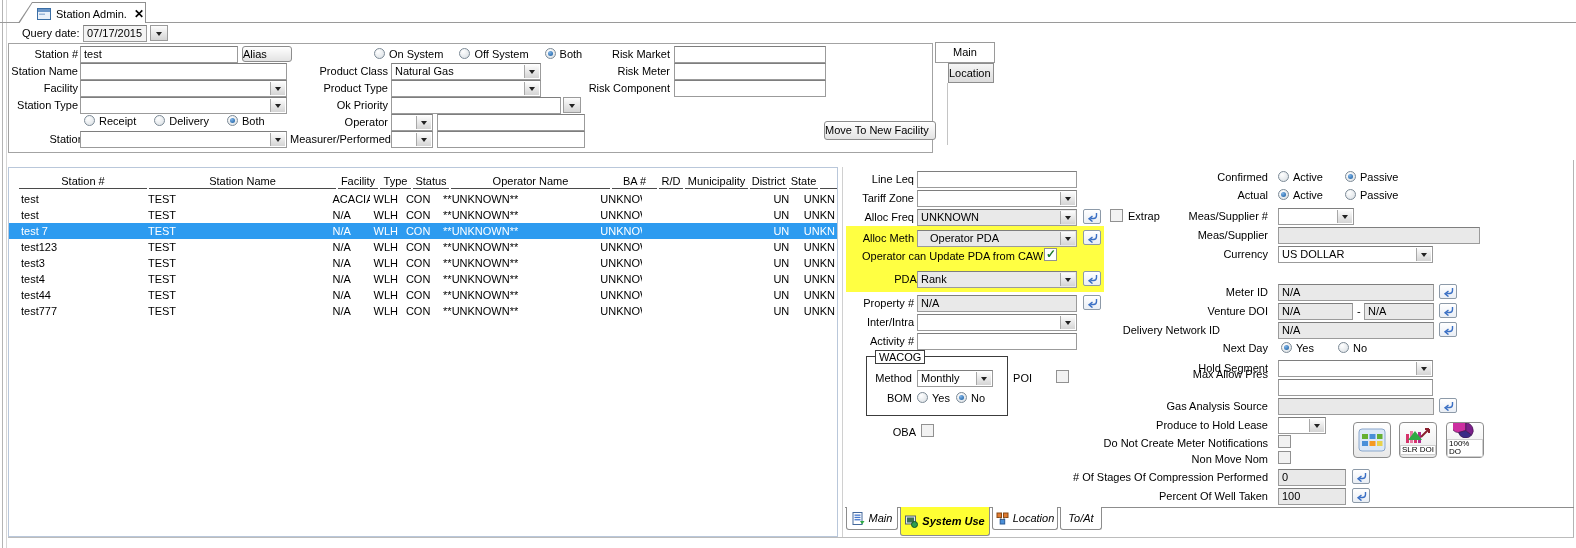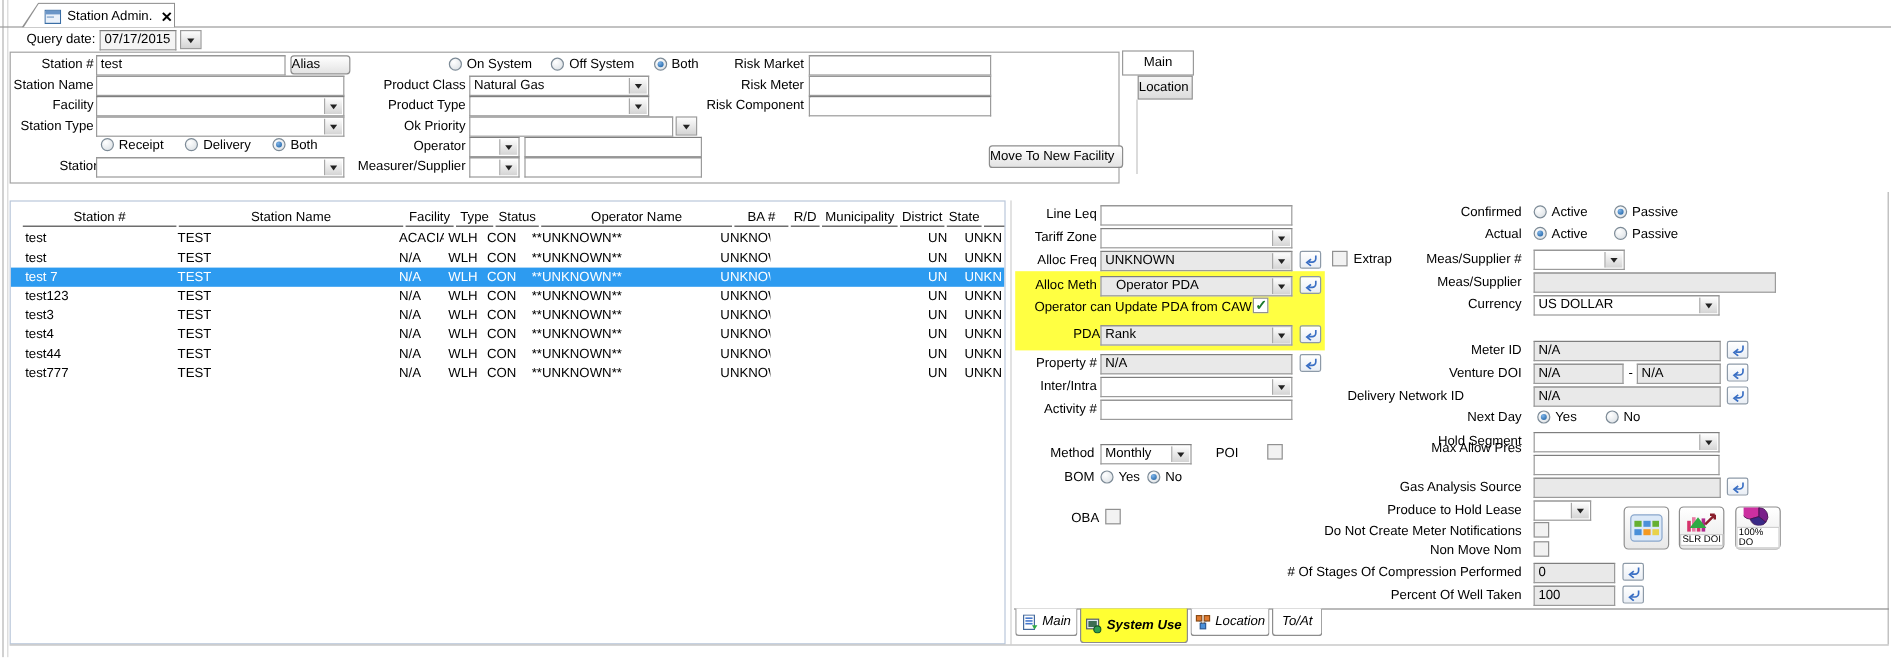--- a/index.html
+++ b/index.html
@@ -158,21 +158,21 @@
   <div class="tb" style="left:391px;top:97px;width:170px;"></div>
   <div class="ddsq" style="left:563px;top:97px;"></div>
 
   <span class="lbl" style="left:300px;top:116px;width:88px;">Operator</span>
   <div class="tb cb" style="left:391px;top:114px;width:42px;">
     <span></span>
     <span class="ddb"></span>
   </div>
   <div class="tb" style="left:437px;top:114px;width:148px;"></div>
 
-  <span class="lbl" style="left:290px;top:133px;width:98px;">Measurer/Supplier</span>
+  <span class="lbl" style="left:290px;top:133px;width:98px;">Measurer/Performed</span>
   <div class="tb cb" style="left:391px;top:131px;width:42px;">
     <span></span>
     <span class="ddb"></span>
   </div>
   <div class="tb" style="left:437px;top:131px;width:148px;"></div>
 
   <span class="lbl" style="left:600px;top:48px;width:70px;">Risk Market</span>
   <div class="tb" style="left:674px;top:46px;width:152px;"></div>
   <span class="lbl" style="left:600px;top:65px;width:70px;">Risk Meter</span>
   <div class="tb" style="left:674px;top:63px;width:152px;"></div>
@@ -380,20 +380,23 @@
 
   <span class="lbl" style="left:830px;top:316px;width:84px;">Inter/Intra</span>
   <div class="tb cb" style="left:917px;top:314px;width:160px;">
     <span></span>
     <span class="ddb"></span>
   </div>
 
   <span class="lbl" style="left:830px;top:335px;width:84px;">Activity #</span>
   <div class="tb" style="left:917px;top:333px;width:160px;"></div>
 
+  <div class="fieldset" style="left:866px;top:356px;width:140px;height:58px;">
+    <span class="legend">WACOG</span>
+  </div>
   <span class="lbl" style="left:868px;top:372px;width:44px;">Method</span>
   <div class="tb cb" style="left:917px;top:370px;width:76px;">
     <span>Monthly</span>
     <span class="ddb"></span>
   </div>
   <span class="lbl" style="left:876px;top:392px;width:36px;">BOM</span>
   <span class="rgroup" style="left:917px;top:391px;gap:6px;">
       <span class="radio-item">
         <span class="radio"></span>
         <span>Yes</span>

